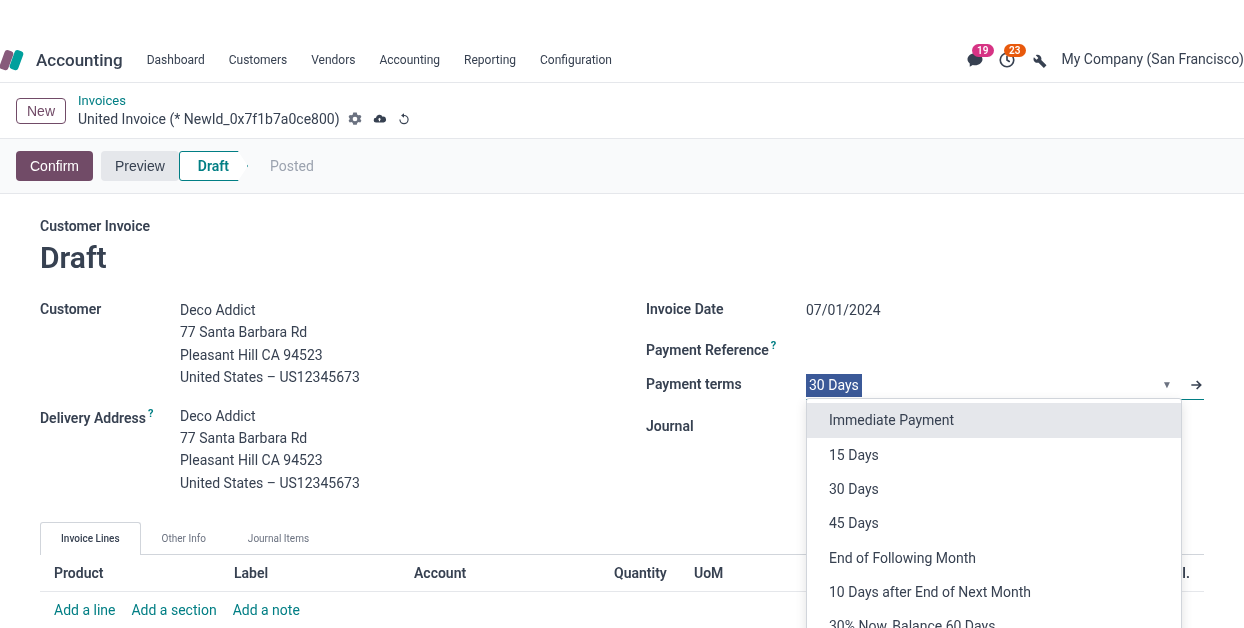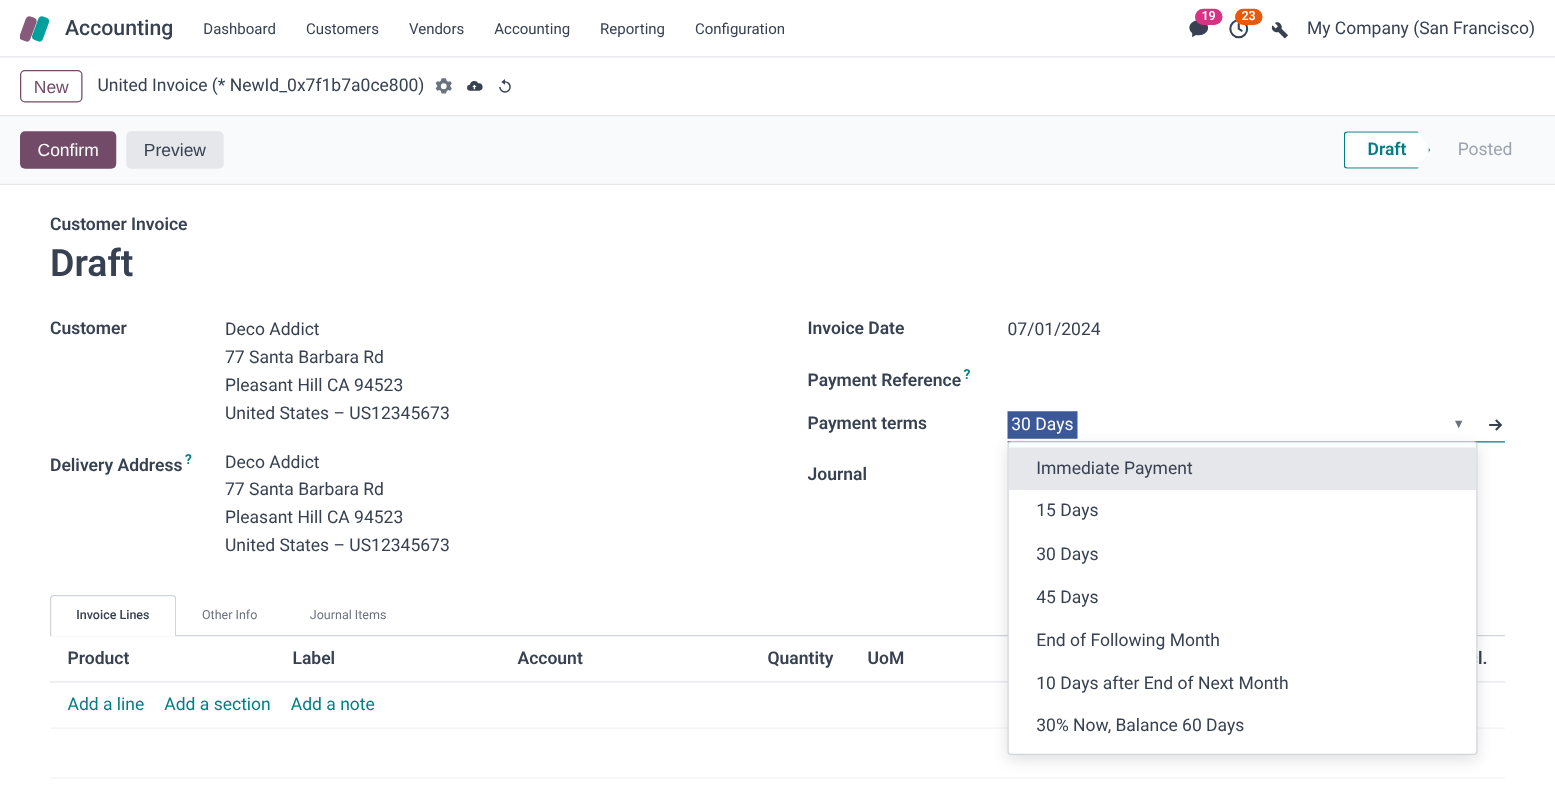--- a/index.html
+++ b/index.html
@@ -1,39 +1,39 @@
 <!DOCTYPE html>
 <html><head>
   <meta charset="utf-8">
   <style>
     * { box-sizing: border-box; margin: 0; padding: 0; }
     body { font-family: -apple-system, BlinkMacSystemFont, "Segoe UI", Roboto, sans-serif; font-size: 14px; color: #374151; background: #fff; }
     
     
-    .topnav { display: flex; align-items: center; padding: 0 16px; height: 46px; border-bottom: 1px solid #e5e7eb; }
+    .topnav { display: flex; align-items: center; padding: 0 0; height: 46px; border-bottom: 1px solid #e5e7eb; margin-top: 37px; }
     .logo { width: 24px; height: 24px; margin-right: 12px; }
     .app-name { font-size: 17px; font-weight: 500; color: #374151; margin-right: 24px; }
     .nav-links { display: flex; gap: 24px; flex: 1; }
     .nav-link { color: #374151; cursor: pointer; font-size: 12px; }
-    .topnav-right { display: flex; align-items: center; gap: 14px; }
+    .topnav-right { display: flex; align-items: flex-start; gap: 14px; }
     .icon-badge-wrap { position: relative; display: inline-flex; align-items: center; }
     .badge { position: absolute; top: -7px; right: -10px; background: #d63384; color: #fff; font-size: 10px; padding: 1px 5px; border-radius: 9px; font-weight: 600; }
     .badge.orange { background: #e8590c; }
     .company { font-size: 14px; color: #374151; }
     
     
     .crumb-bar { display: flex; align-items: center; padding: 10px 16px; gap: 12px; }
     .new-btn { border: 1px solid #714B67; color: #714B67; background: #fff; padding: 4px 10px; border-radius: 4px; font-weight: 500; cursor: pointer; font-size: 14px; }
     .crumb-stack { display: flex; flex-direction: column; line-height: 1.3; }
     .crumb-link { color: #017e84; font-size: 13px; cursor: pointer; }
     .crumb-current { font-size: 14px; color: #374151; display: flex; align-items: center; gap: 8px; }
     .crumb-icons { display: flex; gap: 10px; color: #6b7280; }
     
     
-    .action-bar { display: flex; align-items: center; justify-content: space-between; padding: 12px 16px; background: #f9fafb; border-top: 1px solid #e5e7eb; border-bottom: 1px solid #e5e7eb; }
+    .action-bar { display: flex; align-items: center; padding: 12px 16px; background: #f9fafb; border-top: 1px solid #e5e7eb; border-bottom: 1px solid #e5e7eb; }
     .action-left { display: flex; gap: 8px; }
     .btn-primary { background: #714B67; color: #fff; border: none; padding: 7px 14px; border-radius: 4px; font-weight: 500; cursor: pointer; font-size: 14px; }
     .btn-secondary { background: #e5e7eb; color: #374151; border: none; padding: 7px 14px; border-radius: 4px; font-weight: 500; cursor: pointer; font-size: 14px; }
     .status-steps { display: flex; align-items: center; }
     .step { padding: 6px 18px; font-size: 14px; position: relative; }
     .step.active { border: 1.5px solid #017e84; color: #017e84; font-weight: 600; background: #fff; clip-path: polygon(0 0, calc(100% - 10px) 0, 100% 50%, calc(100% - 10px) 100%, 0 100%); border-radius: 3px 0 0 3px; }
     .step.inactive { color: #9ca3af; padding-left: 22px; }
     
     
     .sheet { padding: 24px 40px; max-width: 1244px; }
@@ -117,20 +117,21 @@
           <path fill="#374151" d="M22 19l-7-7c.6-1.8.2-3.9-1.3-5.4-1.6-1.6-4-2-6-.9l3.5 3.5-2.5 2.5L5.2 8.2c-1 2-.7 4.4.9 6 1.5 1.5 3.6 1.9 5.4 1.3l7 7 3.5-3.5z"></path>
         </svg>
     </span>
     <span class="company">My Company (San Francisco)</span>
   </div>
 </div>
 
 <div class="crumb-bar">
   <button class="new-btn">New</button>
   <div class="crumb-stack">
+    <span class="crumb-link">Invoices</span>
     <span class="crumb-current">
       <span>United Invoice (* NewId_0x7f1b7a0ce800)</span>
       <span class="crumb-icons">
         <span>
             <svg width="14" height="14" viewBox="0 0 24 24">
               <path fill="#6b7280" d="M12 8a4 4 0 100 8 4 4 0 000-8zm9 4l2 3-2 3-3-.7a8 8 0 01-2 1.2L15 22H9l-1-3.5a8 8 0 01-2-1.2L3 18l-2-3 2-3 .5-.3-.5-.3L1 8l2-3 3 .7a8 8 0 012-1.2L9 1h6l1 3.5a8 8 0 012 1.2L21 5l2 3-2 3-.5.3.5.3z"></path>
             </svg>
           </span>
         <span>
             <svg width="15" height="14" viewBox="0 0 24 24">

